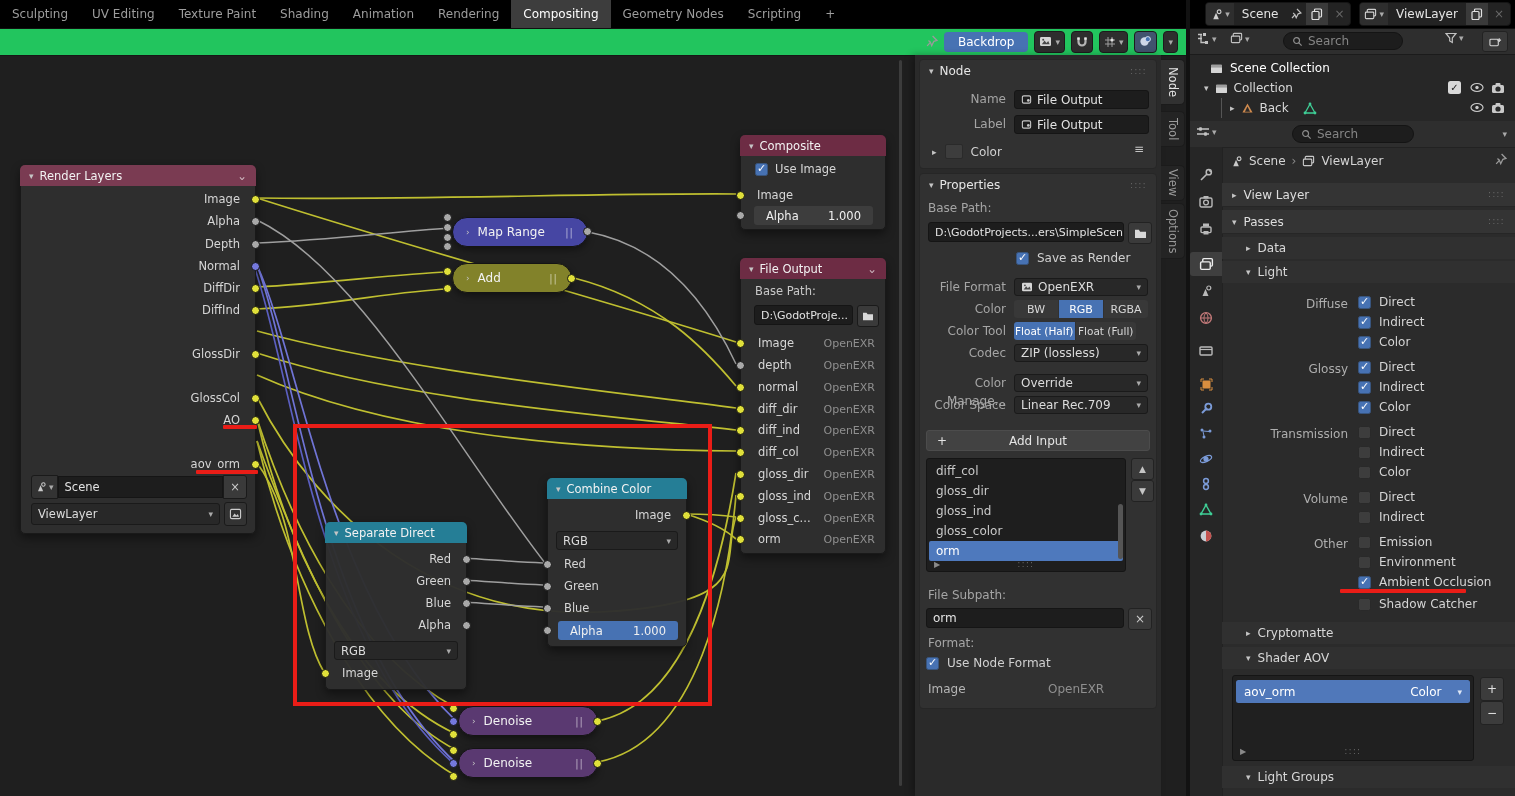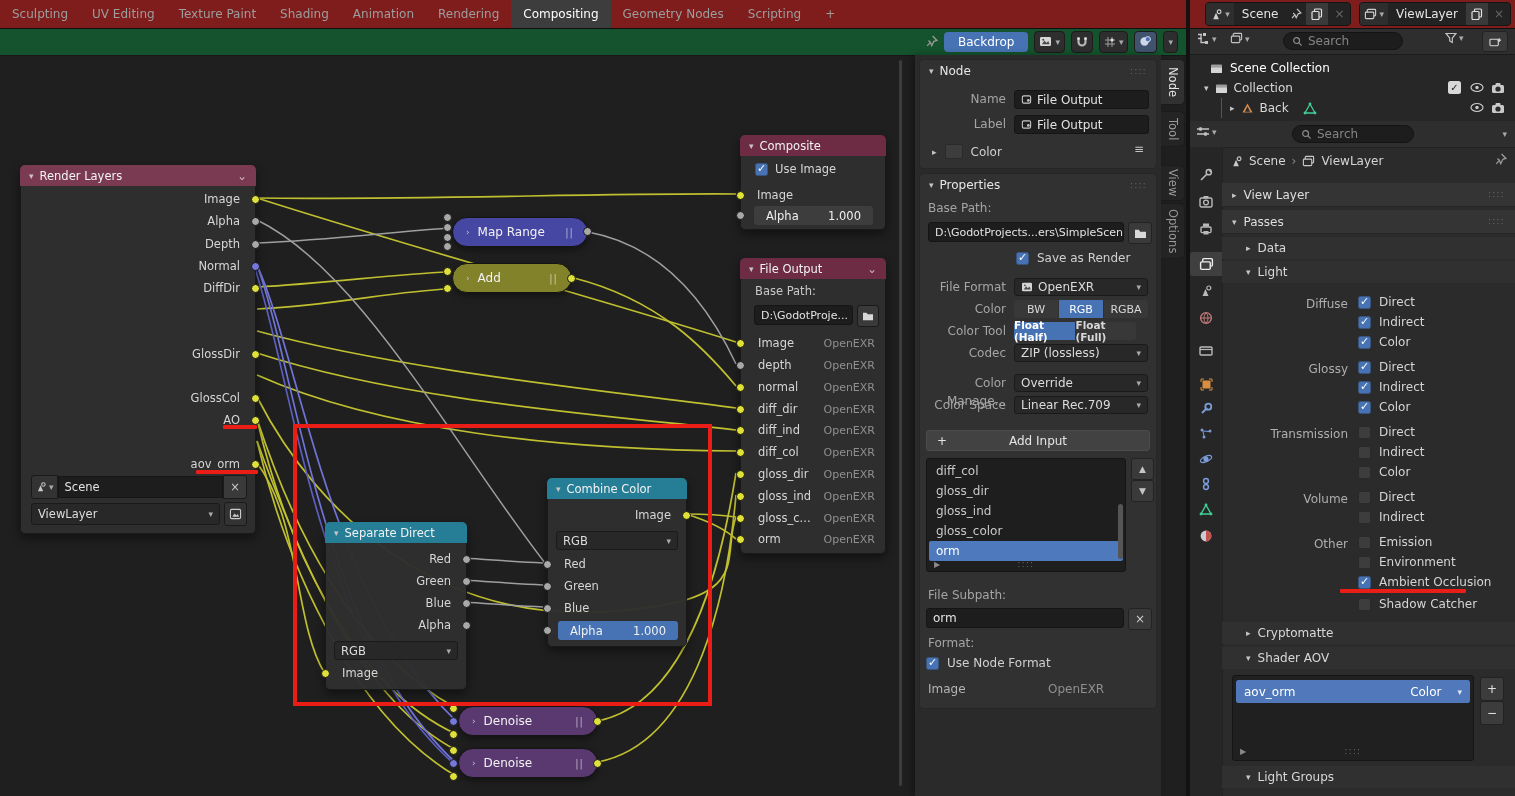--- a/index.html
+++ b/index.html
@@ -1,31 +1,31 @@
 <!DOCTYPE html>
 <html><head>
 <meta charset="utf-8">
 <style>
   html,body{margin:0;padding:0;background:#101010;}
   #app{position:relative;width:1515px;height:796px;background:#1f1f1f;overflow:hidden;
        font-family:"DejaVu Sans",sans-serif;font-size:12px;color:#d0d0d0;}
   .abs{position:absolute;}
   .row{display:flex;align-items:center;}
   
-  #topbar{position:absolute;left:0;top:0;width:1515px;height:28px;background:#7f1d1d;border-bottom:1px solid #101010;display:flex;align-items:stretch;z-index:6;}
+  #topbar{position:absolute;left:0;top:0;width:1515px;height:28px;background:#000000;border-bottom:1px solid #101010;display:flex;align-items:stretch;z-index:6;}
   .wtab{padding:0 12px;line-height:28px;color:#9d9d9d;white-space:nowrap;}
   .wtab.on{background:#3d3d3d;color:#fdfdfd;}
   .tb-right{position:absolute;right:4px;top:3px;height:22px;display:flex;gap:8px;align-items:center;}
   .idsel{display:flex;align-items:center;height:22px;border-radius:4px;overflow:hidden;background:#232323;border:1px solid #151515;}
   .idsel .iseg{background:#2e2e2e;height:100%;display:flex;align-items:center;padding:0 4px;gap:2px;}
   .idsel .tseg{padding:0 8px;color:#e4e4e4;}
   .idsel .bseg{background:#3a3a3a;height:100%;display:flex;align-items:center;padding:0 5px;}
   .idsel .xseg{padding:0 6px;color:#676767;}
   
-  #neheader{position:absolute;left:0;top:28px;width:1186px;height:27px;background:#14532d;border-bottom:1px solid #171717;z-index:4;}
+  #neheader{position:absolute;left:0;top:28px;width:1186px;height:27px;background:#22c55e;border-bottom:1px solid #171717;z-index:4;}
   .ne-ctrls{position:absolute;right:8px;top:3px;height:21px;display:flex;align-items:center;gap:6px;}
   .btn-blue{background:#4772b3;color:#fff;border-radius:4px;padding:0 14px;height:20px;display:flex;align-items:center;}
   .hbtn{background:#2e2e2e;border:1px solid #1c1c1c;border-radius:4px;height:20px;display:flex;align-items:center;padding:0 4px;gap:3px;color:#c9c9c9;}
   .hbtn.active{background:#41536e;}
   #canvas{position:absolute;left:0;top:55px;width:1186px;height:741px;background:#1f1f1f;z-index:1;}
   #wires{position:absolute;left:0;top:0;z-index:1;}
   .node{position:absolute;background:rgba(46,46,46,.97);border:1px solid #191919;border-radius:5px;
         box-shadow:0 4px 10px rgba(0,0,0,.45);z-index:2;font-size:11.5px;color:#d6d6d6;}
   .nhead{position:absolute;left:-1px;right:-1px;top:-1px;height:21px;border-radius:5px 5px 0 0;display:flex;align-items:center;gap:6px;padding:0 9px;color:#f2f2f2;box-sizing:border-box;}
   .nhead .hchev{margin-left:auto;color:rgba(255,255,255,.65);}
@@ -238,20 +238,24 @@
         <span class="sock g sr"></span>
       </div>
     <div class="nrow out" style="top:89px">
         <span>Normal</span>
         <span class="sock v sr"></span>
       </div>
     <div class="nrow out" style="top:111px">
         <span>DiffDir</span>
         <span class="sock y sr"></span>
       </div>
+    <div class="nrow out" style="top:133px">
+        <span>DiffInd</span>
+        <span class="sock y sr"></span>
+      </div>
     <div class="nrow out" style="top:177px">
         <span>GlossDir</span>
         <span class="sock y sr"></span>
       </div>
     <div class="nrow out" style="top:243px">
         <span>AO</span>
         <span class="sock y sr"></span>
       </div>
     <div class="nrow out" style="top:221px">
         <span>GlossCol</span>
@@ -544,21 +548,21 @@
         </div>
 
       <span class="lbl" style="top:126px;">Color</span>
       <div class="row" style="position:absolute;left:94px;right:8px;top:126px;gap:1px;">
         <span class="seg" style="border-radius:3px 0 0 3px;">BW</span>
         <span class="seg on">RGB</span>
         <span class="seg" style="border-radius:0 3px 3px 0;">RGBA</span>
       </div>
 
       <span class="lbl" style="top:148px;">Color Tool</span>
-      <div class="row" style="position:absolute;left:94px;right:20px;top:148px;gap:1px;font-weight:bold;">
+      <div class="row" style="position:absolute;left:94px;right:20px;top:148px;gap:1px;">
         <span class="seg on" style="border-radius:3px 0 0 3px;font-size:10.5px;">Float (Half)</span>
         <span class="seg" style="border-radius:0 3px 3px 0;font-size:10.5px;">Float (Full)</span>
       </div>
 
       <span class="lbl" style="top:170px;">Codec</span>
       <div class="drop" style="position:absolute;left:94px;right:8px;top:170px;height:18px;">
         <span>ZIP (lossless)</span>
           <span class="cvd">▾</span>
         </div>
 

